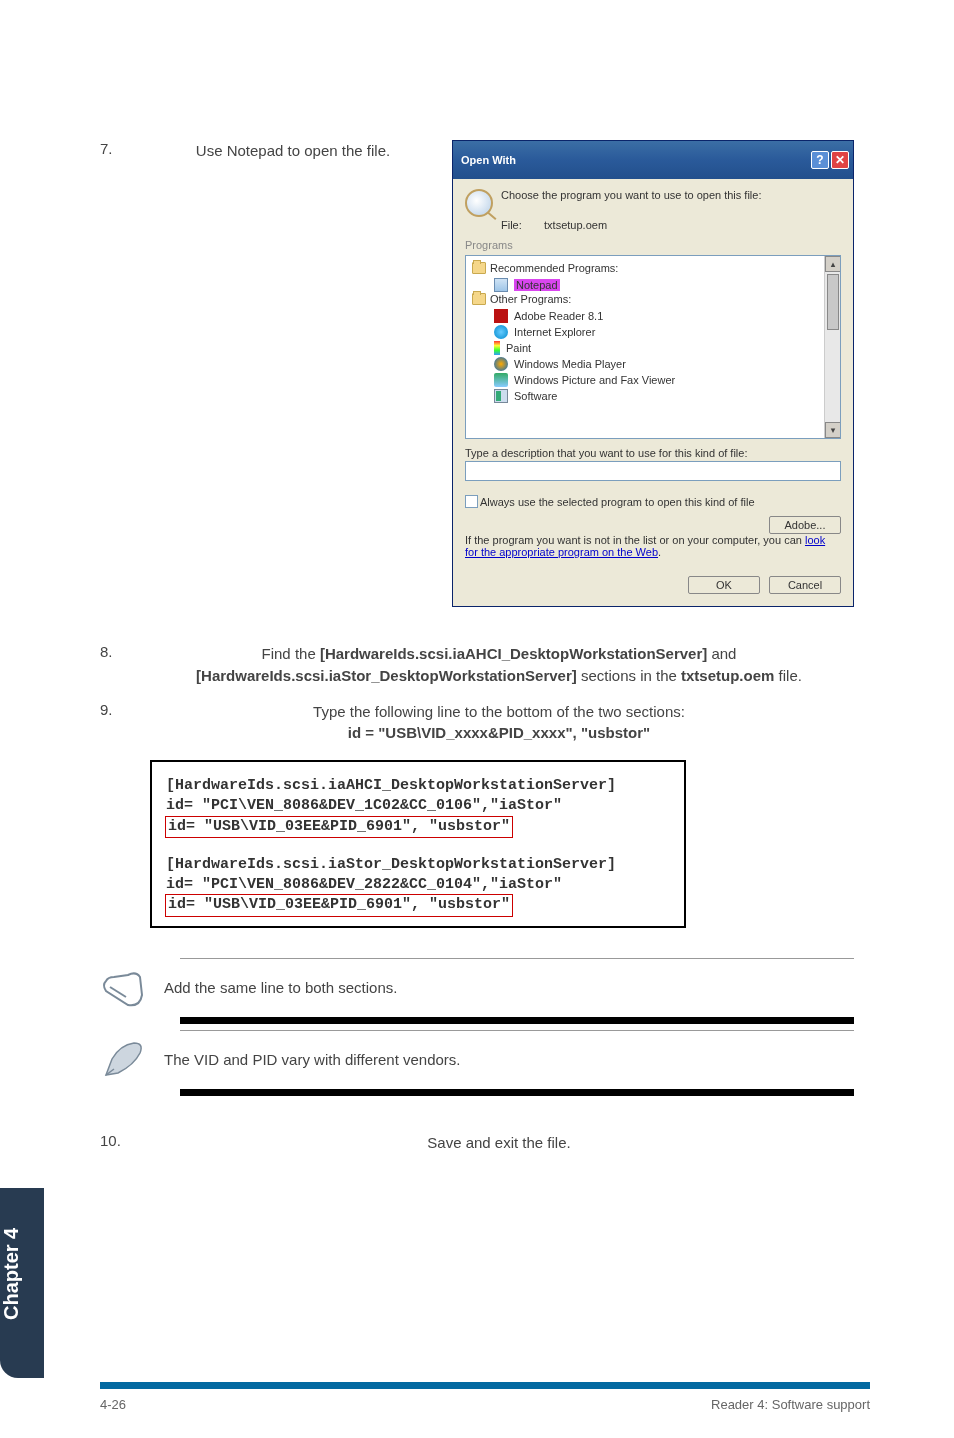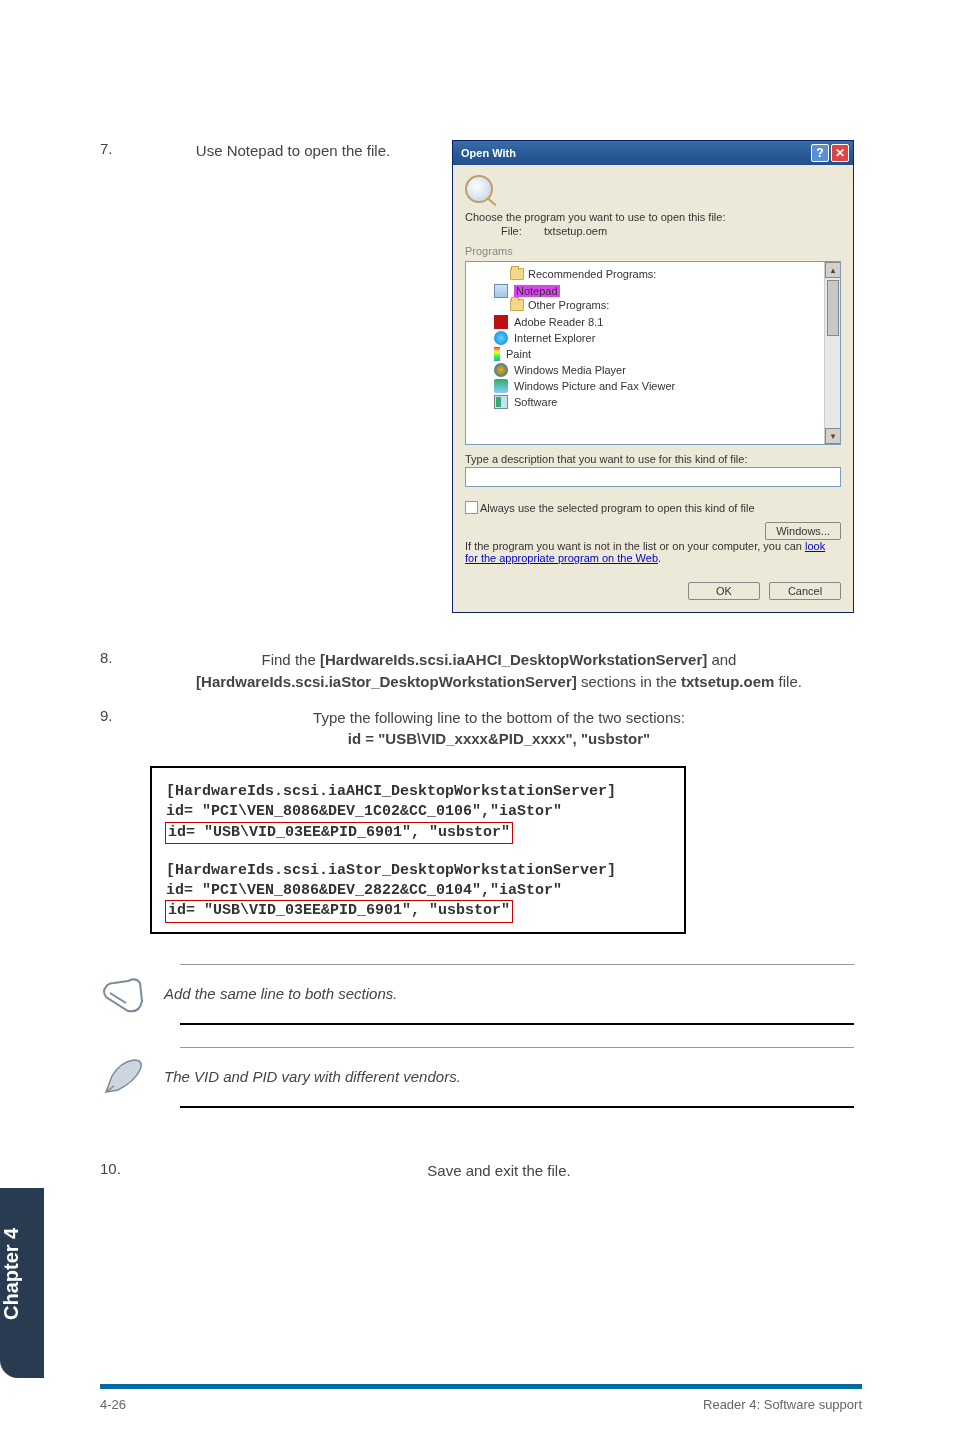--- a/index.html
+++ b/index.html
@@ -28,37 +28,37 @@
   .dialog {
     width: 402px; flex-shrink: 0;
     border: 1px solid #0a246a;
     background: #ece9d8;
     font-size: 11px;
     margin-left: 10px;
   }
   .titlebar {
     background: linear-gradient(#3b6ea5,#2a5a9a 50%,#224f8c);
     color: #fff;
-    height: 24px;
+    height: 38px;
     display: flex; align-items: center;
     padding: 0 4px 0 8px;
     font-weight: bold;
   }
   .titlebar .t { flex: 1; }
   .tb-btn {
     width: 18px; height: 18px; margin-left: 2px;
     display: inline-flex; align-items: center; justify-content: center;
     border: 1px solid #fff; border-radius: 2px;
     font-weight: bold; font-size: 12px;
   }
   .tb-help { background: #5a8fd6; color:#fff; }
   .tb-close { background: #e04343; color:#fff; }
 
   .dlg-body { padding: 10px 12px 12px 12px; }
-  .choose-row { display:flex; align-items:flex-start; gap:8px; margin-bottom:2px;flex-direction:column;}
+  .choose-row { display:flex; align-items:flex-start; gap:8px; margin-bottom:2px;}
   .mag-icon {
     width: 28px; height: 28px; flex-shrink:0;
     border-radius: 50%;
     border: 2px solid #c0a060;
     position: relative;
     background: radial-gradient(circle at 40% 40%, #fff, #cde 70%);
   }
   .mag-icon::after{
     content:""; position:absolute; width:10px; height:2px; background:#c0a060;
     bottom:-2px; right:-6px; transform:rotate(40deg);
@@ -80,21 +80,21 @@
   .scroll-up,.scroll-down{
     position:absolute; left:0; width:16px; height:16px;
     background:#d4d0c8; border:1px solid #888;
     display:flex;align-items:center;justify-content:center;
     font-size:9px;color:#444;
   }
   .scroll-up{top:0} .scroll-down{bottom:0}
   .scroll-thumb{ position:absolute; left:2px; top:18px; width:12px; height:56px;
     background:#c8c8c8;border:1px solid #888;}
 
-  .group { display:flex; gap:4px; margin-bottom:3px;margin-left:38px;}
+  .group { display:flex; gap:4px; margin-bottom:3px;}
   .group-icon{ width:14px; height:12px; background:#f5d78a; border:1px solid #c9a94f;
     border-radius:1px; position:relative;}
   .group-icon::before{content:"";position:absolute;top:-3px;left:0;width:6px;height:3px;background:#f5d78a;border:1px solid #c9a94f;border-bottom:none;}
   .prog-item { display:flex; align-items:center; gap:6px; padding:1px 0 1px 22px; }
   .prog-item.sel .txt{ background:#d946ef; padding: 0 2px;}
   .pi { width:14px; height:14px; flex-shrink:0; display:inline-block; }
   .pi-notepad{ background:linear-gradient(#cfe3f5,#9ec5e8); border:1px solid #6a8cb0;}
   .pi-adobe{ background:#b11; }
   .pi-ie{ background:radial-gradient(circle,#6cf,#08c); border-radius:50%;}
   .pi-paint{ width:6px;height:14px;background:linear-gradient(#f33,#ff3,#3f3,#39f);}
@@ -127,25 +127,24 @@
     line-height: 1.35;
     width: 536px;
   }
   .codeline.boxed { outline: 1.5px solid #c00; display:inline-block; padding: 0 2px; }
 
   
   .note-section { margin: 30px 0 0 0; }
   .note-row {
     display:flex; align-items:center; gap:18px;
     border-top: 1px solid #999;
-    border-bottom: 2px solid #000000;
+    border-bottom: 7px solid #000000;
     padding: 8px 0;
     margin-left: 80px;
-    margin-bottom: 22px;
-    font-style: italic;
+    margin-bottom: 6px;
   }
   .note-row + .note-row { border-top: 1px solid #999;}
   .note-icon { width:46px; height:42px; flex-shrink:0; margin-left:-80px; }
   .note-text { font-size:15px; color:#444; }
 
   
   .hand svg, .pen svg { width:46px; height:42px; }
 
   
   .sidetab {
@@ -155,22 +154,22 @@
     border-top-right-radius: 18px;
     color:#fff;
     writing-mode: vertical-rl;
     text-align:center;
     font-size:20px; font-weight:bold;
     padding-top:18px;
     transform: rotate(180deg);
   }
 
   .footer {
-    position:absolute; bottom:26px; left:100px; right:92px;
-    border-top:5px solid #0369a1; padding-top:8px;
+    position:absolute; bottom:26px; left:100px; right:84px;
+    border-top:7px solid #0369a1; padding-top:8px;
     display:flex; justify-content:space-between;
     font-size:13px; color:#666;
   }
 </style>
 </head>
 <body>
 
 <div class="page">
 
   <div class="top-row">
@@ -242,21 +241,21 @@
         </div>
 
         <div class="hint">Type a description that you want to use for this kind of file:</div>
         <div class="typebox"></div>
 
         <div class="chk-row">
           <span class="chk"></span>
           <span>Always use the selected program to open this kind of file</span>
         </div>
         <div class="browse-row">
-          <span class="btn">Windows...</span>
+          <span class="btn">Adobe...</span>
         </div>
 
         <div class="weblink-row">
           <span>If the program you want is not in the list or on your computer, you can </span><a href="#">look for the appropriate program on the Web</a><span>.</span>
         </div>
 
         <div class="btn-row">
           <span class="btn">OK</span>
           <span class="btn">Cancel</span>
         </div>

